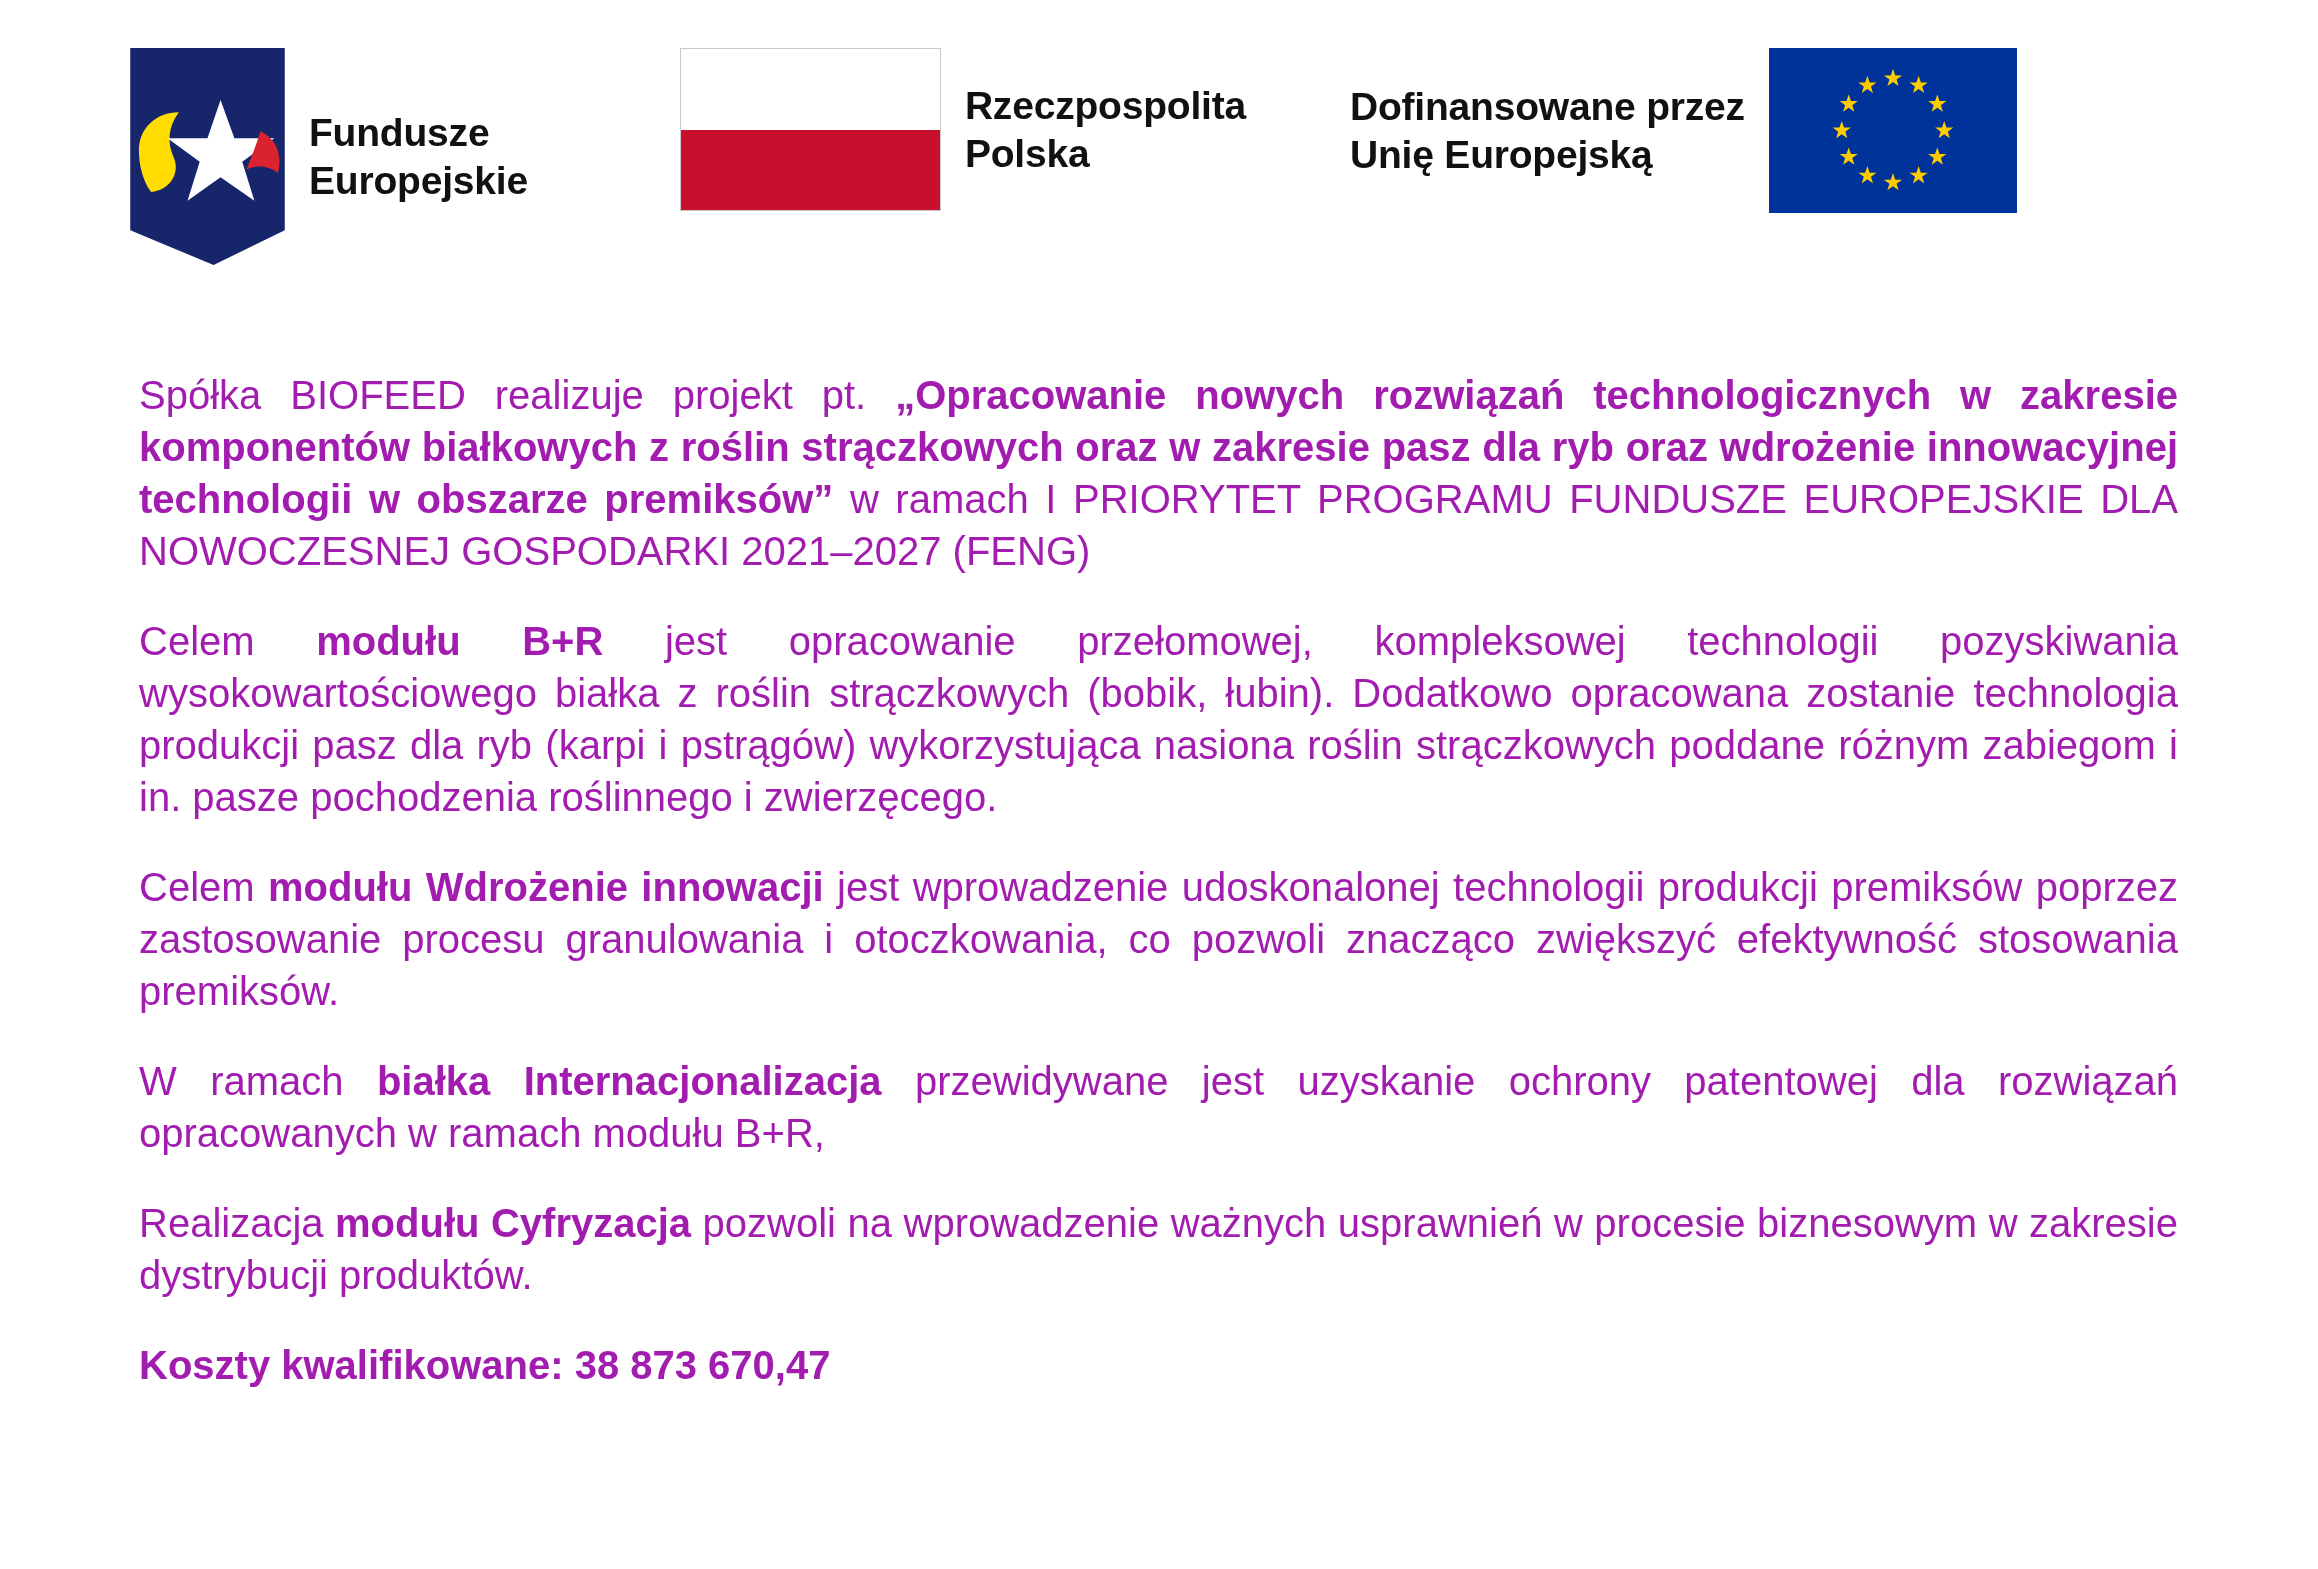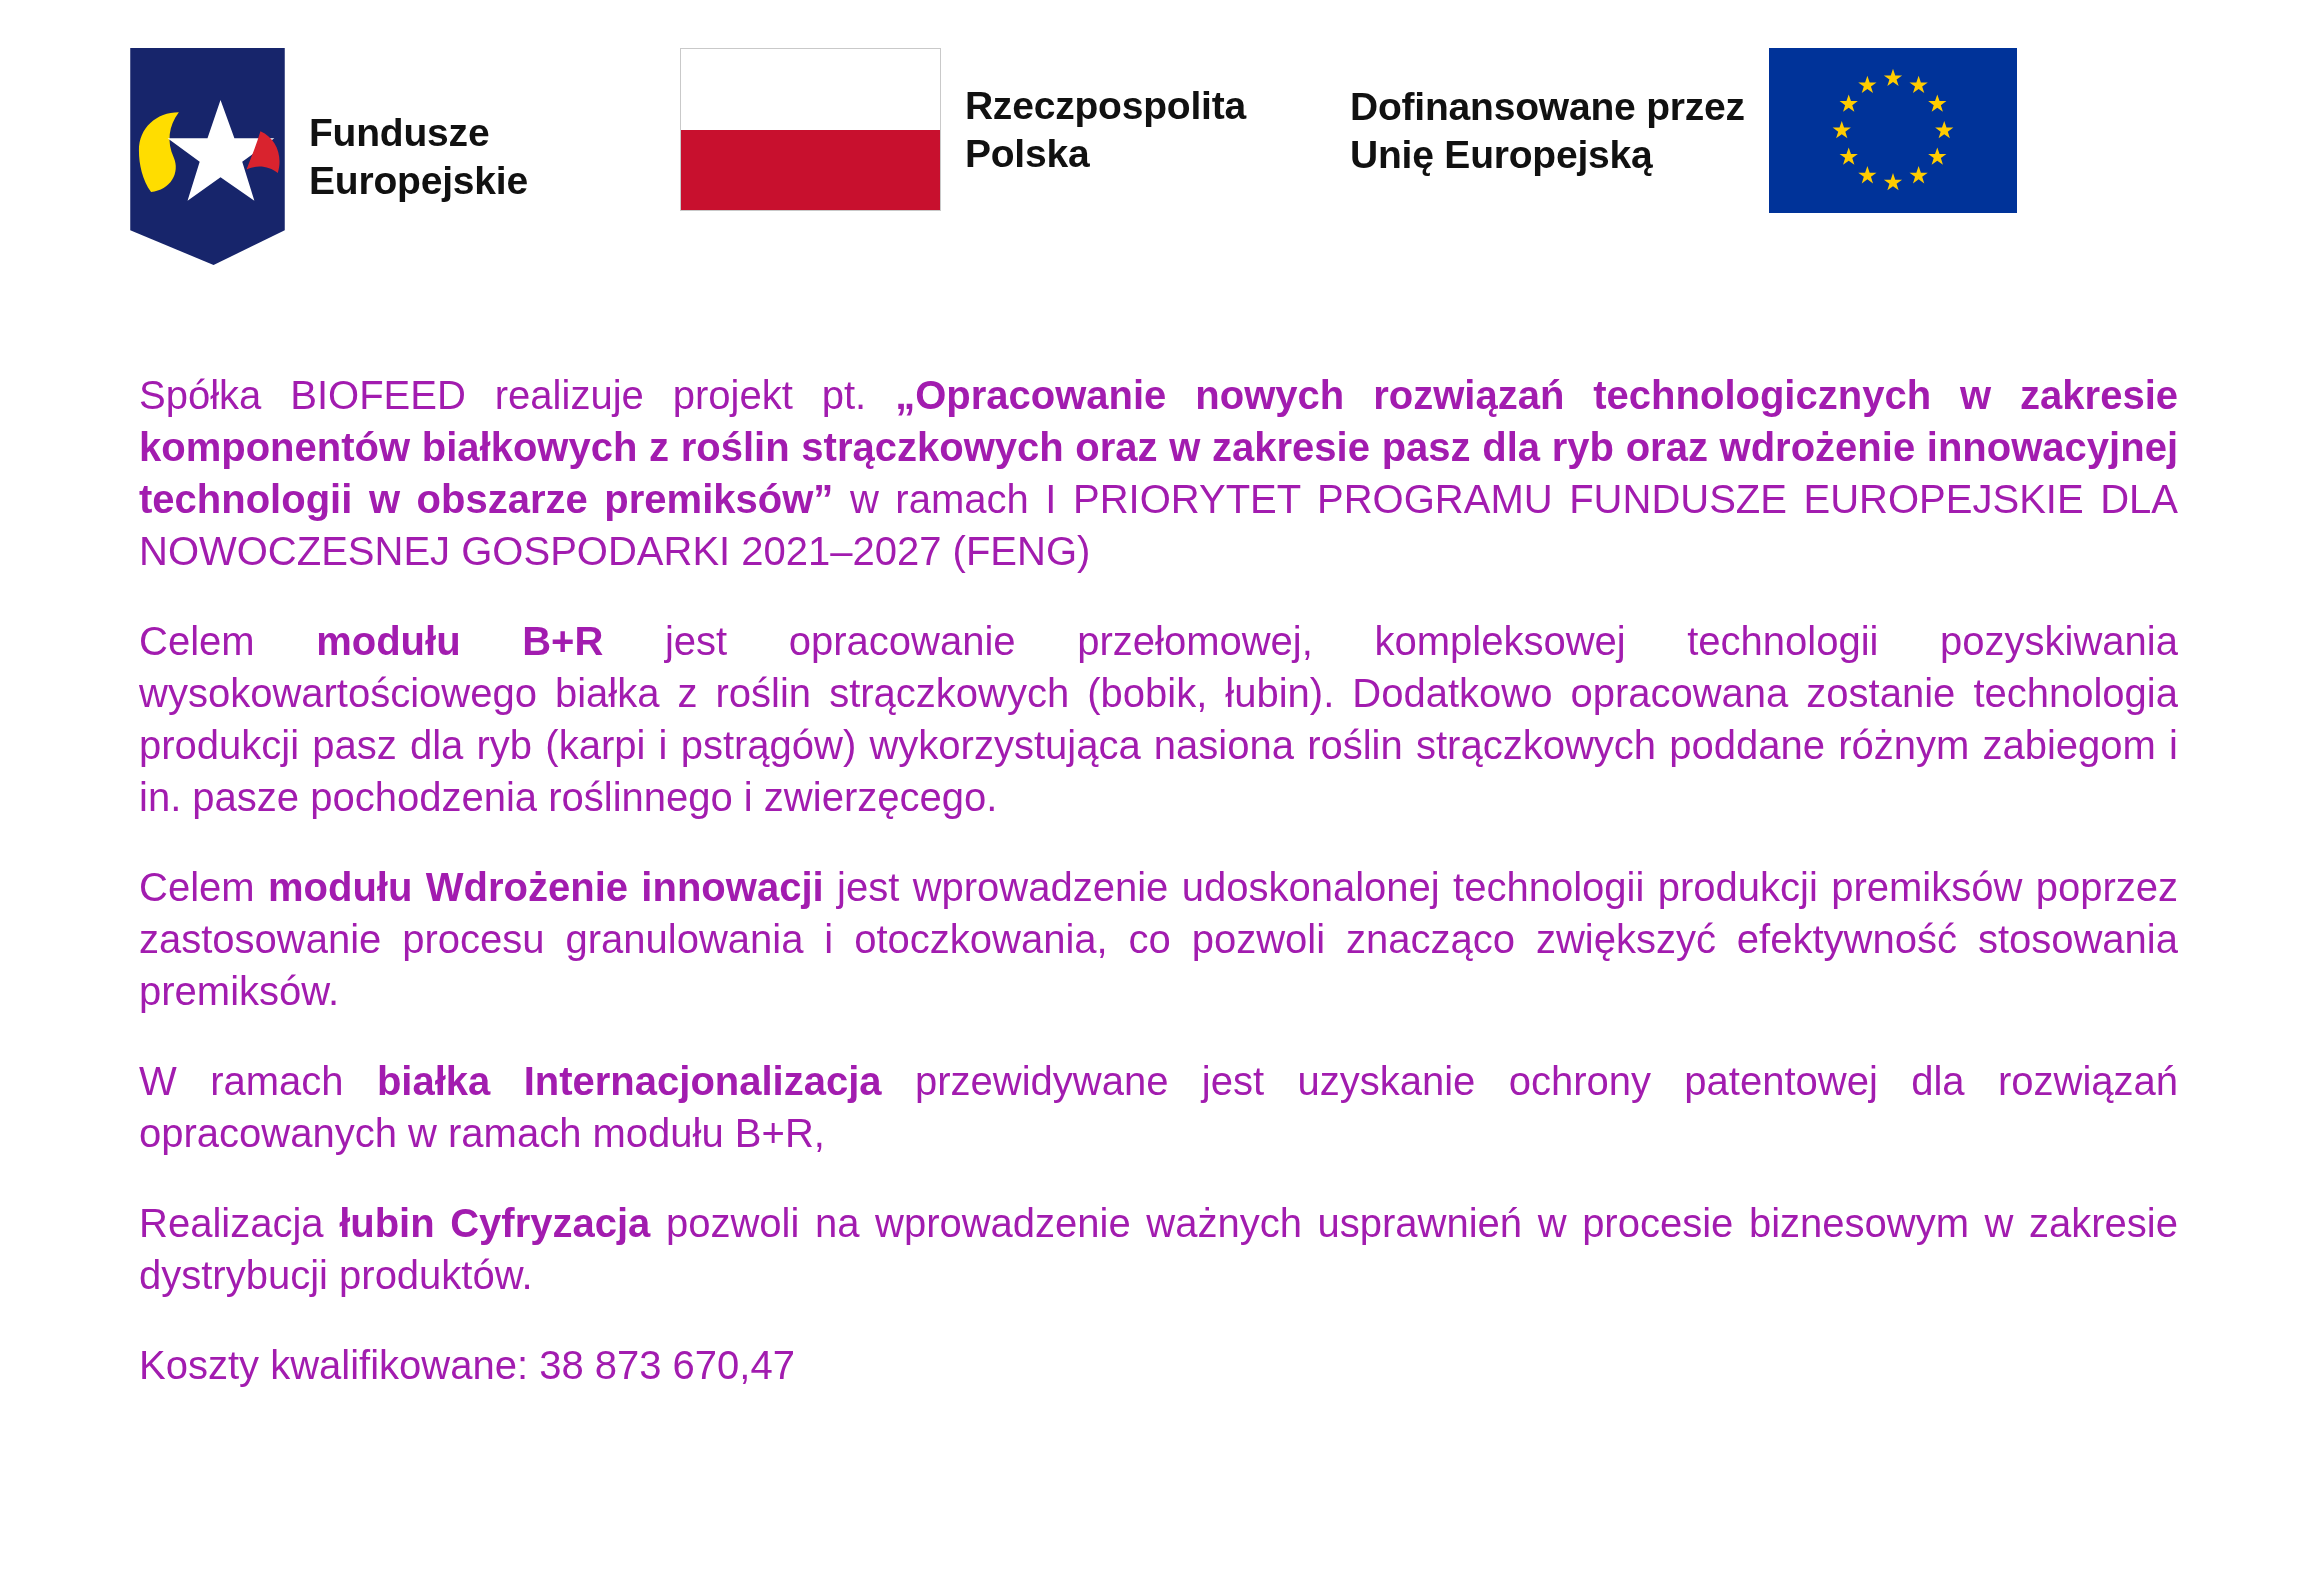--- a/index.html
+++ b/index.html
@@ -87,20 +87,21 @@
     font-family: "Liberation Sans", sans-serif;
   }
   .para {
     margin: 0 0 38px 0;
     text-align: justify;
     text-justify: inter-word;
   }
   .para b { font-weight: bold; }
   .costs {
     margin-top: 21px;
+    font-weight: bold;
   }
   .costs div { margin-bottom: 5.2px; }
 </style>
 </head>
 <body>
 
 <div class="logo-strip">
 
   <div class="logo-block">
     <div class="fe-logo">
@@ -167,20 +168,20 @@
 
   <p class="para">
     <span>Celem </span><b>modułu Wdrożenie innowacji</b><span> jest wprowadzenie udoskonalonej technologii produkcji premiksów poprzez zastosowanie procesu granulowania i otoczkowania, co pozwoli znacząco zwiększyć efektywność stosowania premiksów.</span>
   </p>
 
   <p class="para">
     <span>W ramach </span><b>białka Internacjonalizacja</b><span> przewidywane jest uzyskanie ochrony patentowej dla rozwiązań opracowanych w ramach modułu B+R,</span>
   </p>
 
   <p class="para">
-    <span>Realizacja </span><b>łubin Cyfryzacja</b><span> pozwoli na wprowadzenie ważnych usprawnień w procesie biznesowym w zakresie dystrybucji produktów.</span>
+    <span>Realizacja </span><b>modułu Cyfryzacja</b><span> pozwoli na wprowadzenie ważnych usprawnień w procesie biznesowym w zakresie dystrybucji produktów.</span>
   </p>
 
   <div class="costs">
     <div>Koszty kwalifikowane: 38 873 670,47</div>
   </div>
 </div>
 
 
 </body></html>

